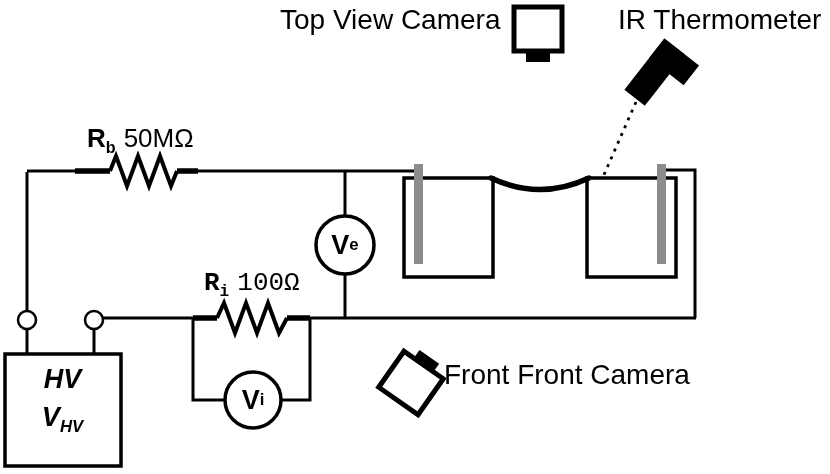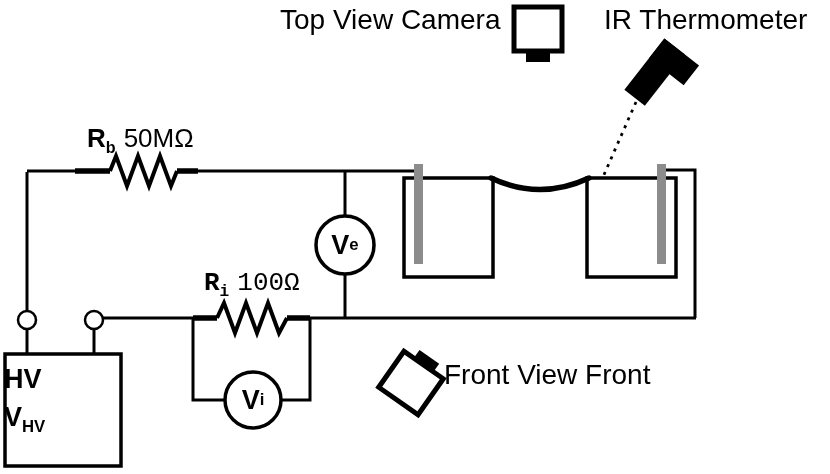--- a/index.html
+++ b/index.html
@@ -11,22 +11,22 @@
   .lbl{position:absolute;white-space:nowrap;color:#000;line-height:1.1;}
   .cap{font-size:28px;}
   .rlabel{font-size:26px;font-weight:bold;}
   .rlabel .val{font-weight:normal;margin-left:8px;}
   sub{font-size:62%;line-height:0;}
   .meter{
     position:absolute;width:60px;height:40px;display:flex;
     align-items:center;justify-content:center;
     font-size:27px;font-weight:bold;
   }
-  .hvline{position:absolute;left:4px;width:117px;text-align:left;
-    font-size:27px;font-weight:bold;}
+  .hvline{position:absolute;left:4px;width:117px;text-align:center;
+    font-size:27px;font-weight:bold;font-style:italic;}
 </style>
 </head>
 <body>
 
 <div class="stage">
 
   <svg width="830" height="474" viewBox="0 0 830 474">
 
     <g fill="none" stroke="#000000" stroke-width="3">
       <path d="M27,171 H77 M196,171 H416"></path>
@@ -72,23 +72,23 @@
     </g>
 
     <g transform="translate(411,383) rotate(215)">
       <rect x="-24" y="-22" width="48" height="44" fill="#fff" stroke="#000" stroke-width="5"></rect>
       <rect x="-12" y="22" width="24" height="10" fill="#000"></rect>
     </g>
   </svg>
 
   <div class="lbl cap" style="left:280px;top:5px;text-align:center;">Top View Camera</div>
 
-  <div class="lbl cap" style="left:604px;top:5px;">IR Thermometer</div>
+  <div class="lbl cap" style="left:618px;top:5px;">IR Thermometer</div>
 
-  <div class="lbl cap" style="left:444px;top:360px;">Front View Front</div>
+  <div class="lbl cap" style="left:444px;top:360px;">Front Front Camera</div>
 
   <div class="lbl rlabel" style="left:87px;top:124px;">
     <span>R</span><sub>b</sub><span class="val">50MΩ</span>
   </div>
 
   <div class="lbl rlabel" style="left:204px;top:269px;font-family:Liberation Mono, monospace;">
     <span>R</span><sub>i</sub><span class="val">100Ω</span>
   </div>
 
   <div class="meter" style="left:315px;top:225px;">

